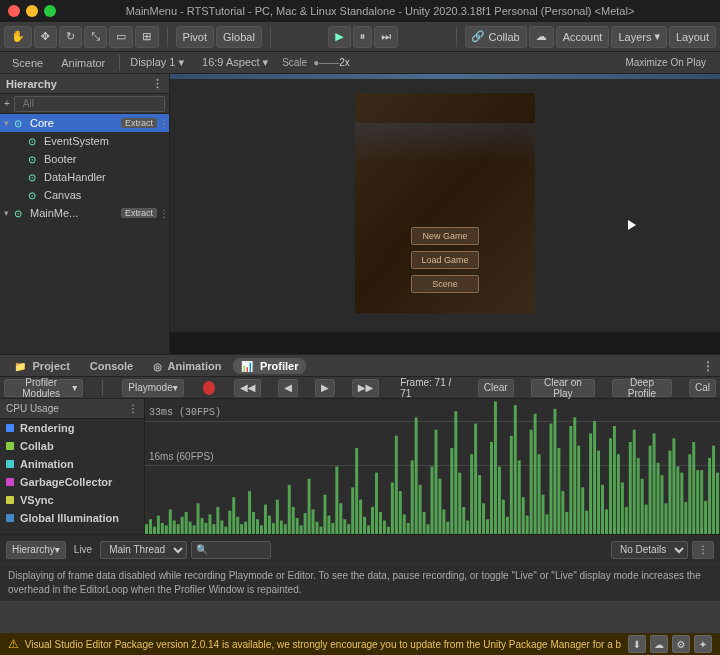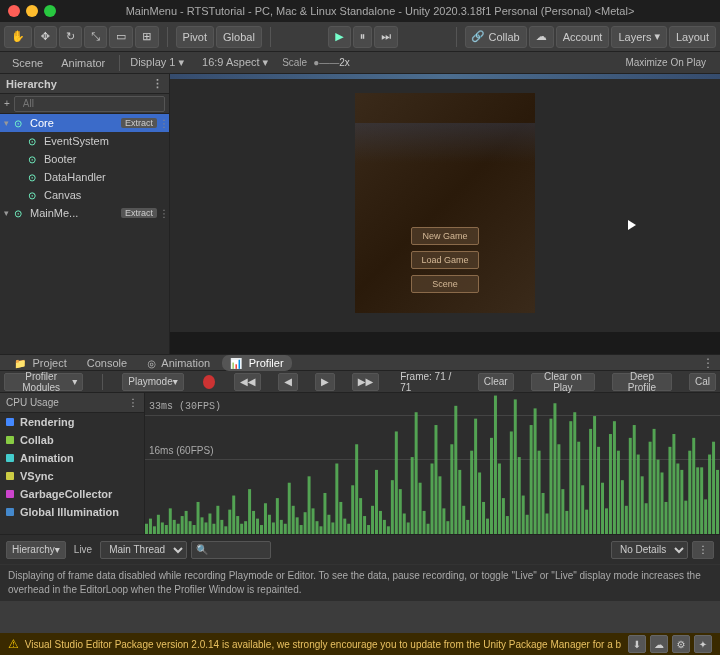--- a/index.html
+++ b/index.html
@@ -257,27 +257,28 @@
 
     
     #profiler-area {
       height: 210px;
       background: #2d2d2d;
       border-top: 1px solid #222;
       display: flex;
       flex-direction: column;
     }
     #profiler-tabs {
-      height: 16px;
+      height: 22px;
       background: #3c3c3c;
       display: flex;
       align-items: center;
       padding: 0 6px;
       gap: 4px;
       border-bottom: 1px solid #222;
+      font-weight: bold;
     }
     .profiler-tab {
       padding: 2px 8px;
       font-size: 11px;
       color: #bbb;
       cursor: pointer;
       border-radius: 3px;
     }
     .profiler-tab.active {
       background: #555;
@@ -649,26 +650,26 @@
       </div>
       <div class="profiler-item">
         <span class="prof-dot" style="background:#88cc44;"></span>
         <span>Collab</span>
       </div>
       <div class="profiler-item">
         <span class="prof-dot" style="background:#44cccc;"></span>
         <span>Animation</span>
       </div>
       <div class="profiler-item">
+        <span class="prof-dot" style="background:#cc44cc;"></span>
+        <span>GarbageCollector</span>
+      </div>
+      <div class="profiler-item">
         <span class="prof-dot" style="background:#cccc44;"></span>
         <span>VSync</span>
-      </div>
-      <div class="profiler-item">
-        <span class="prof-dot" style="background:#cc44cc;"></span>
-        <span>GarbageCollector</span>
       </div>
       <div class="profiler-item">
         <span class="prof-dot" style="background:#4488cc;"></span>
         <span>Global Illumination</span>
       </div>
 
     </div>
 
     <div class="profiler-chart">
       <span class="chart-label" style="top:8px;font-family:Liberation Mono, monospace;">33ms (30FPS)</span>

